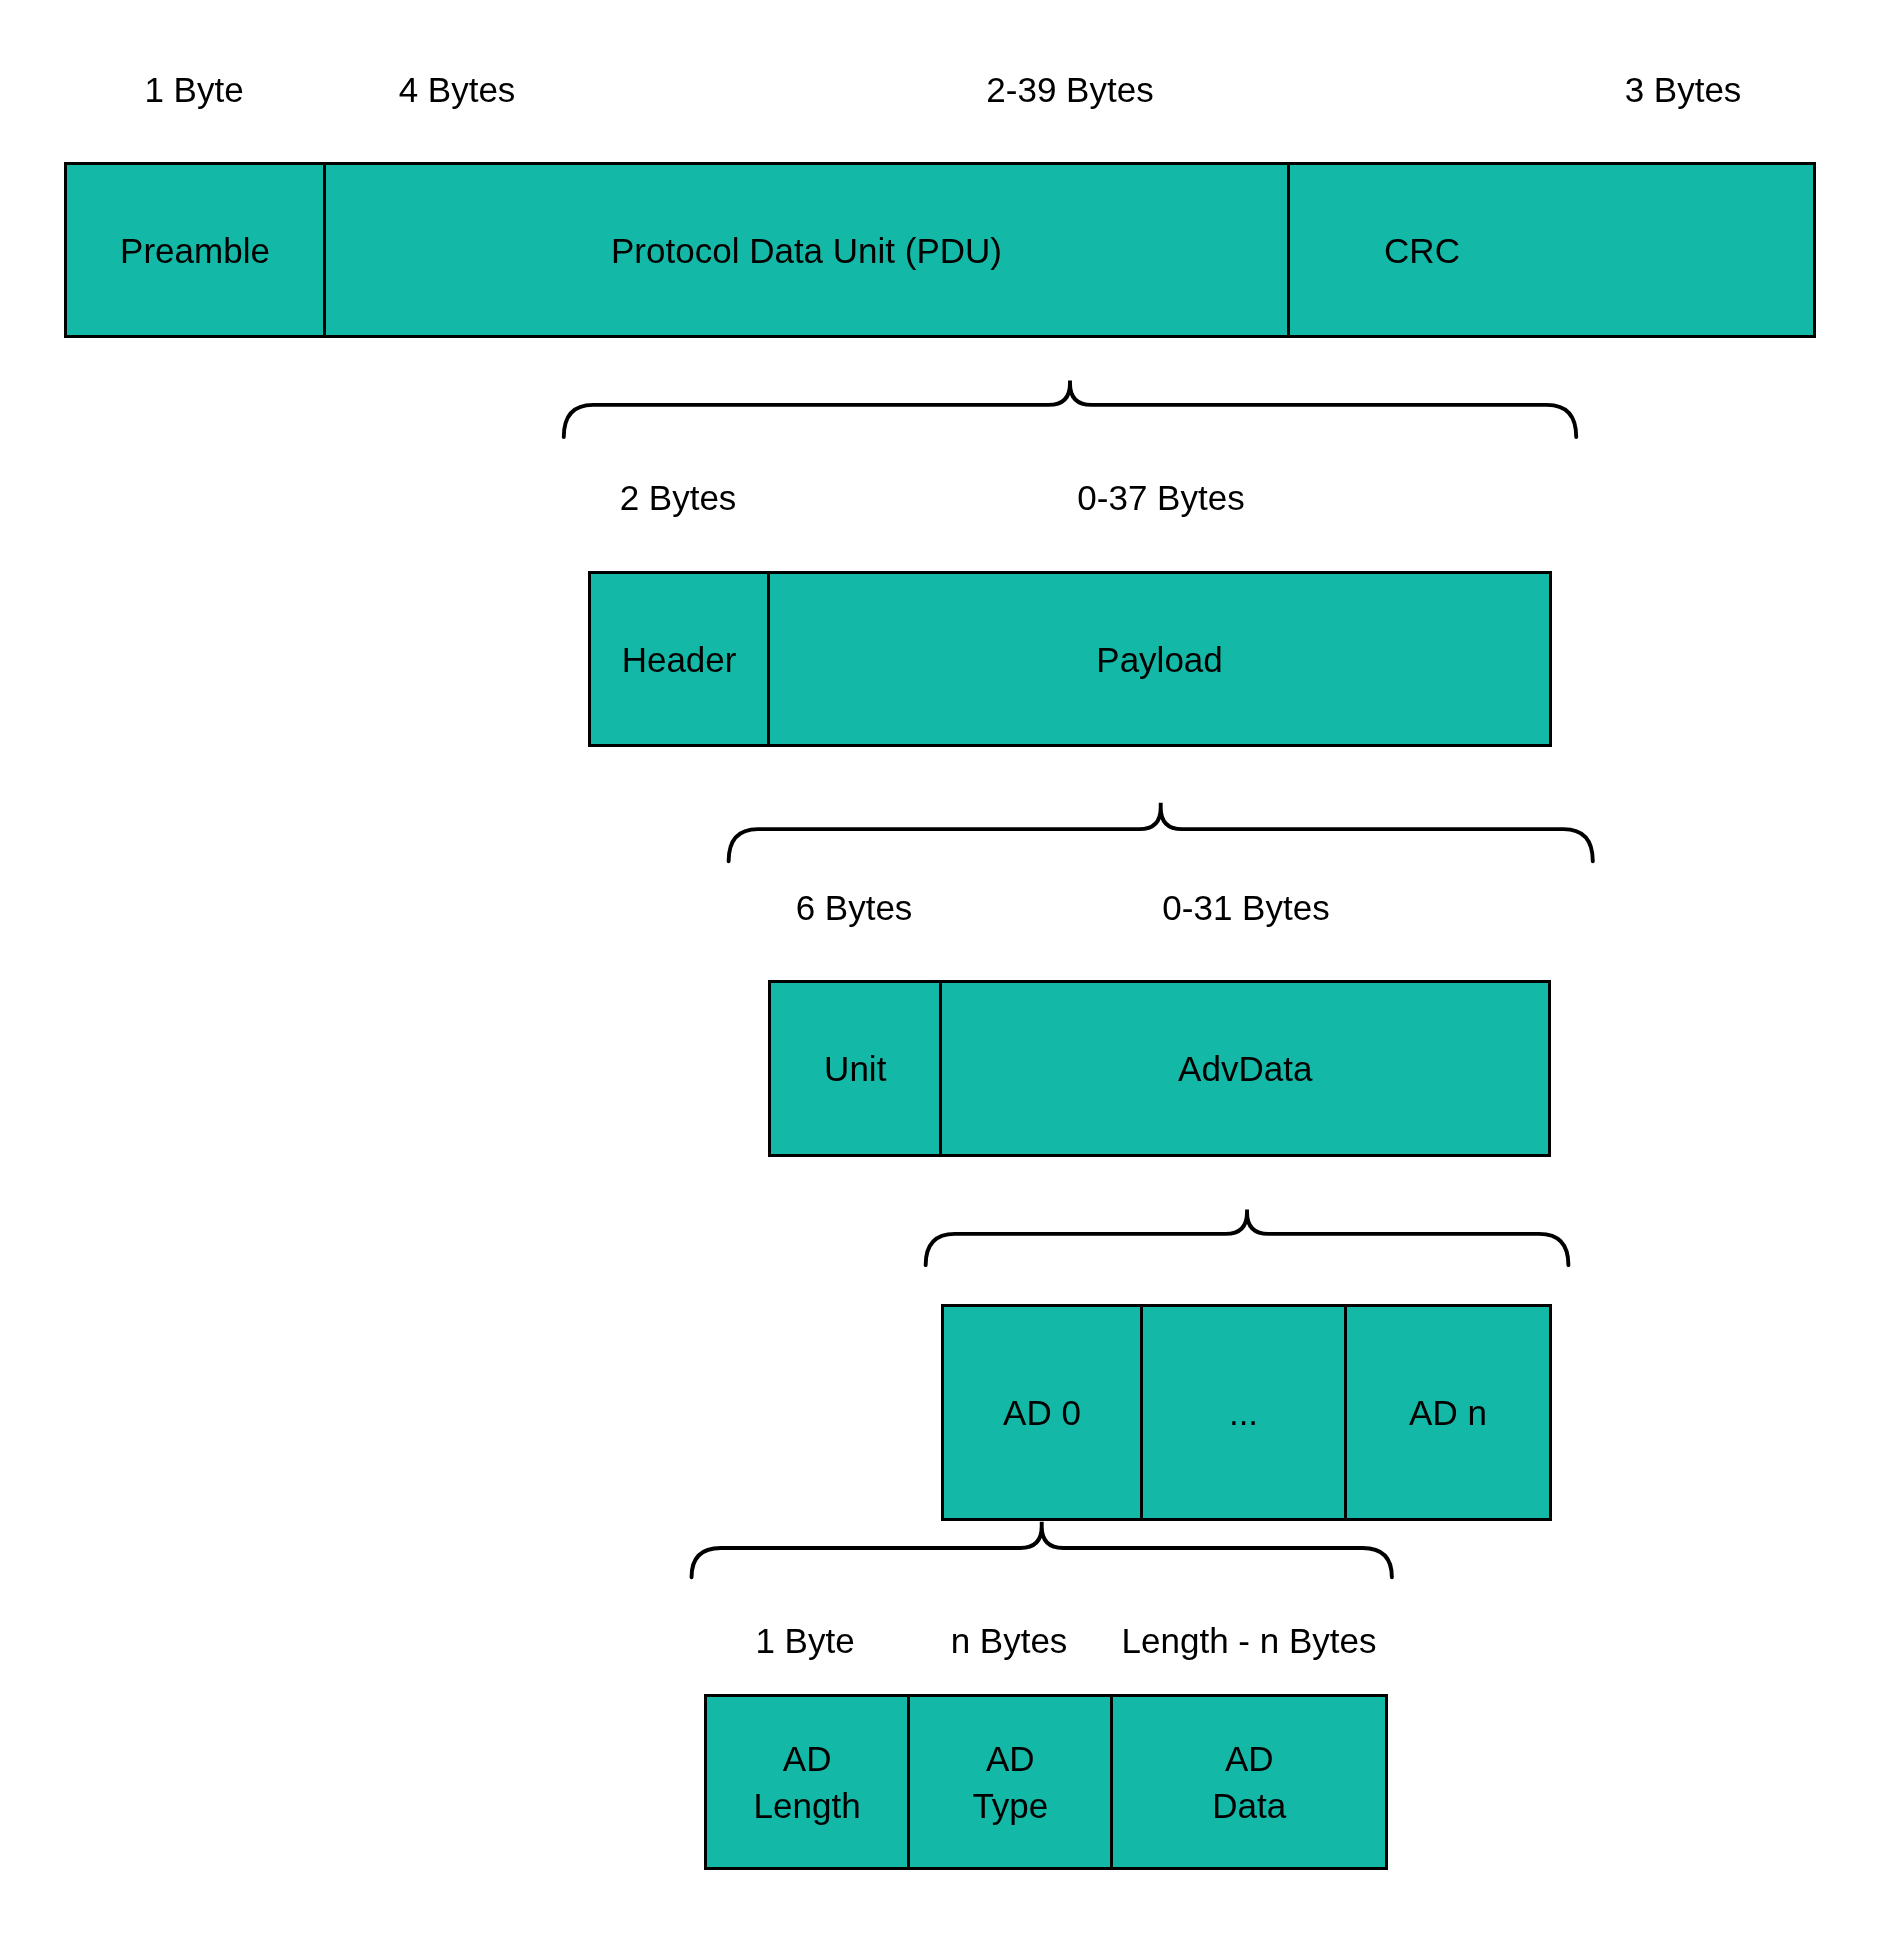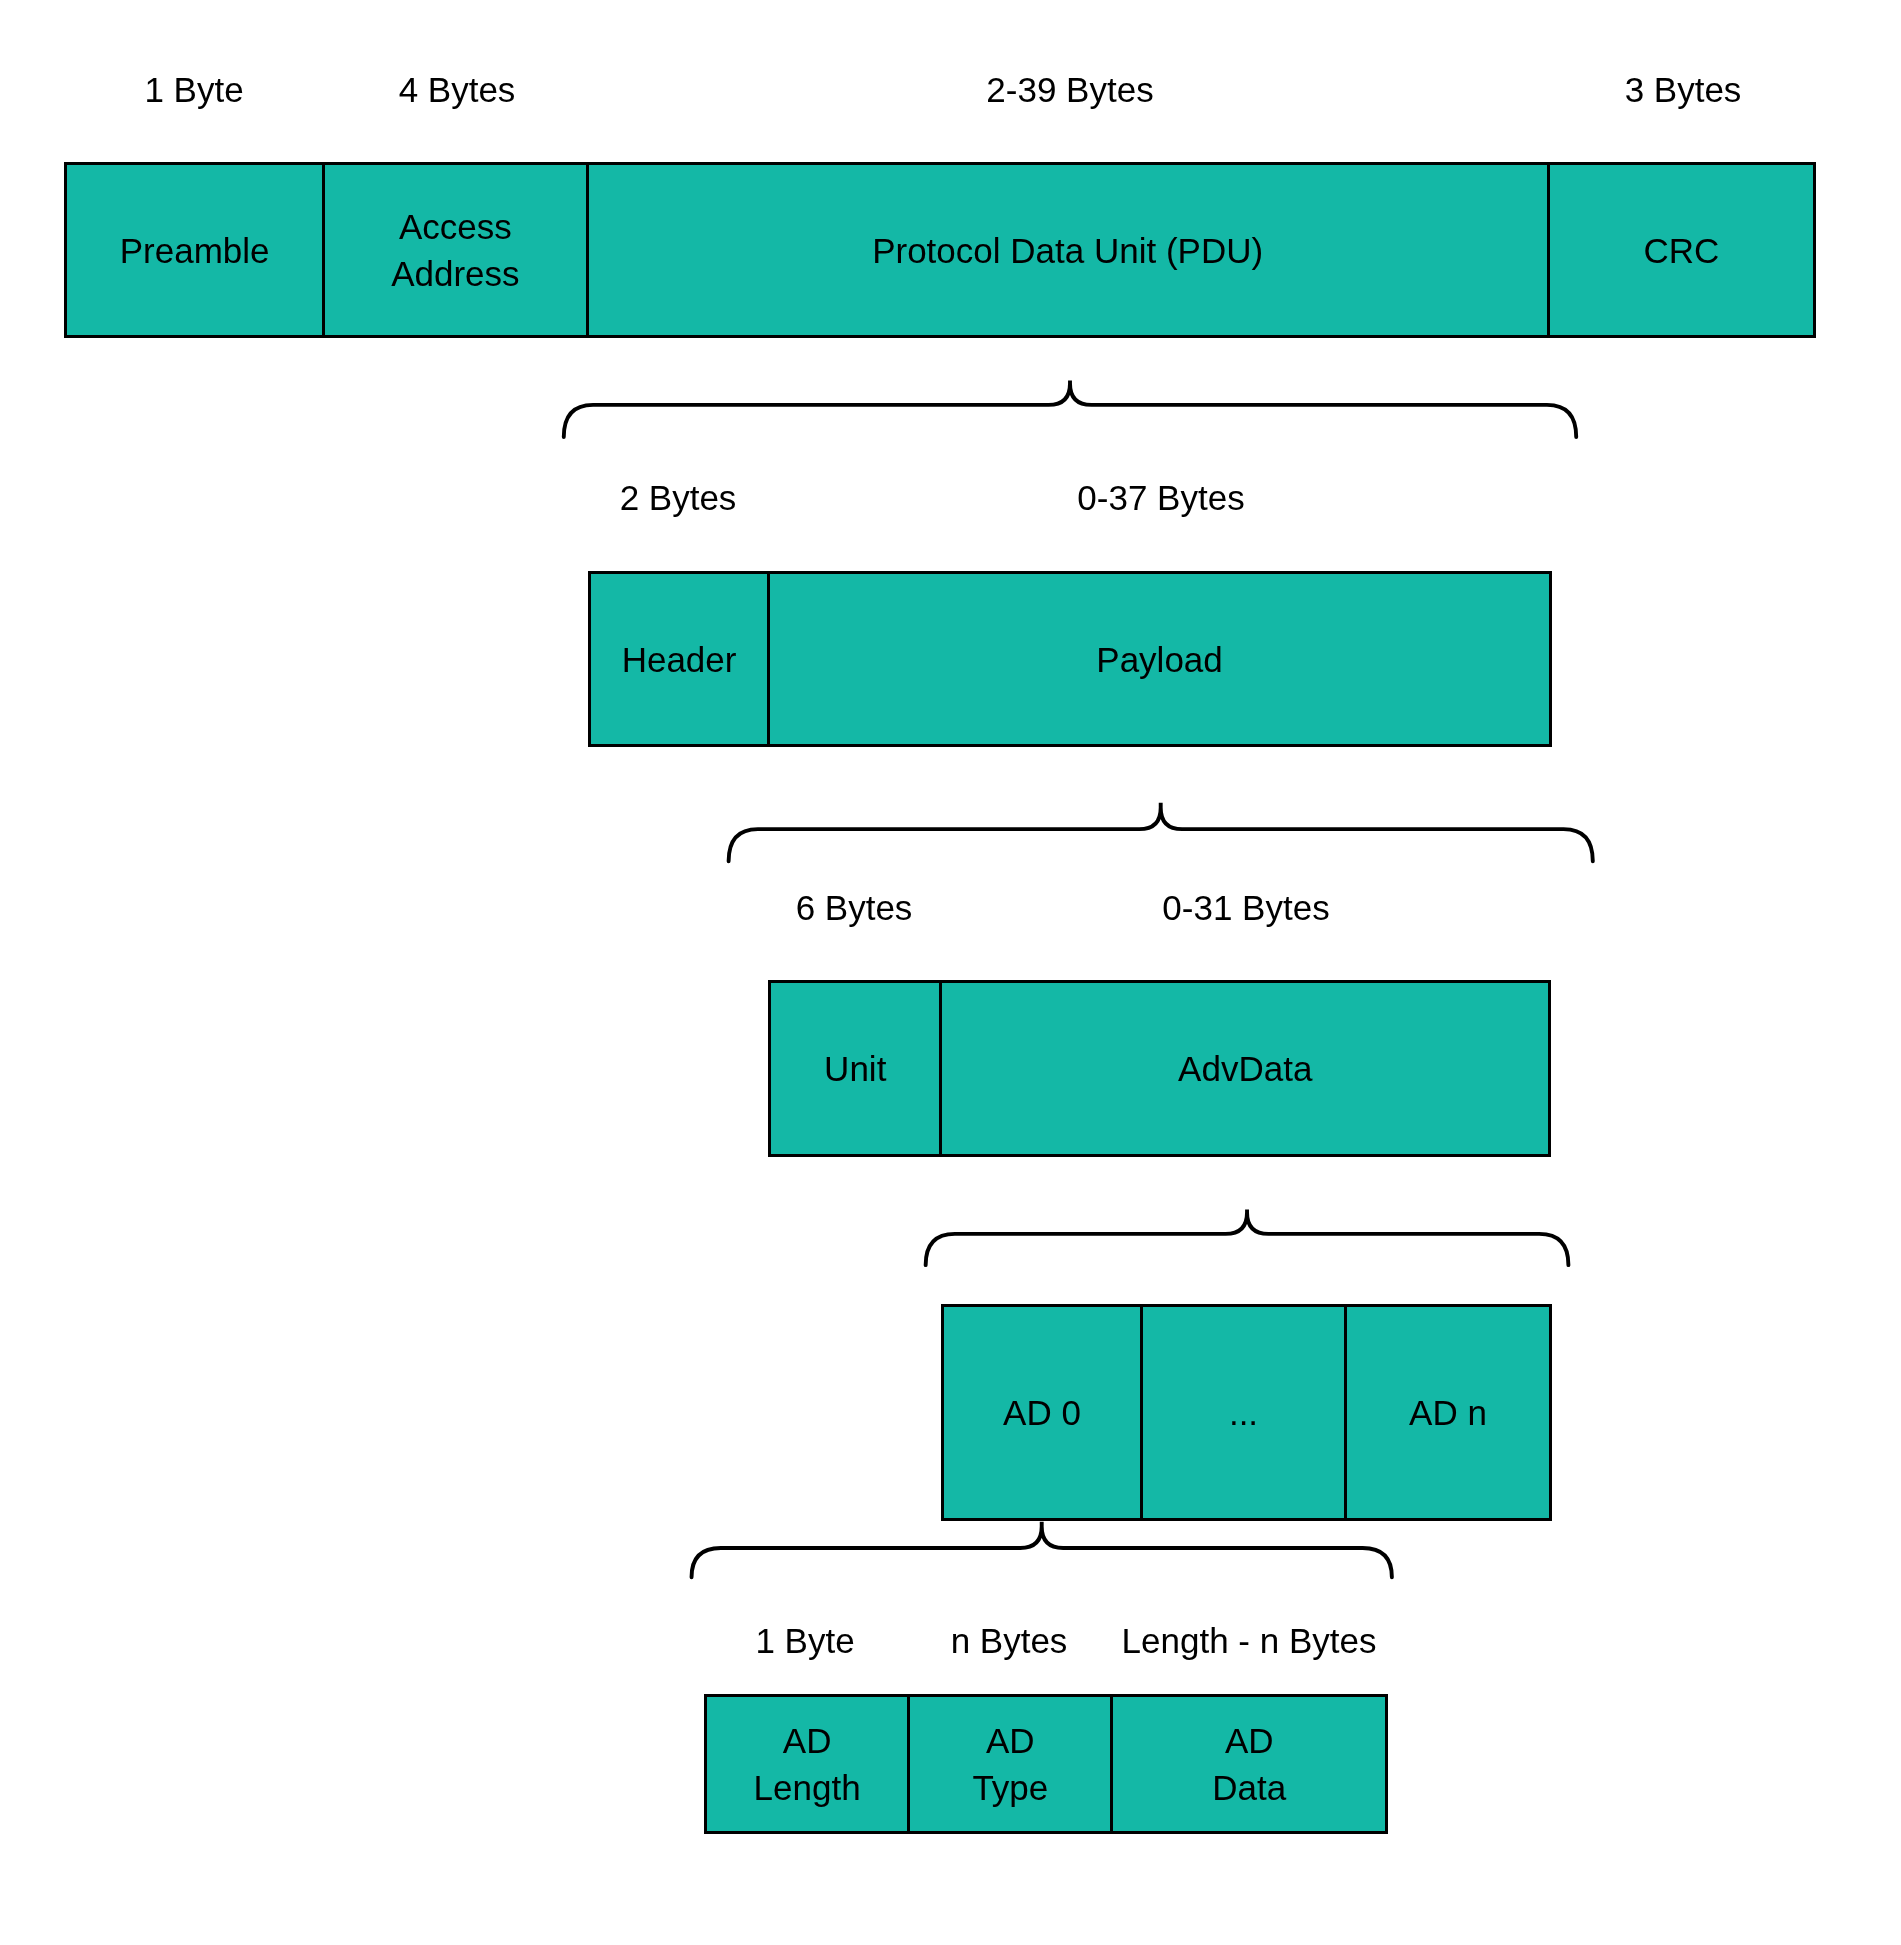--- a/index.html
+++ b/index.html
@@ -45,22 +45,20 @@
 
 <div class="canvas">
 
   <div class="byte-label" style="left:194px;top:66px">1 Byte</div>
   <div class="byte-label" style="left:457px;top:66px">4 Bytes</div>
   <div class="byte-label" style="left:1070px;top:66px">2-39 Bytes</div>
   <div class="byte-label" style="left:1683px;top:66px">3 Bytes</div>
 
   <div class="box-row" style="left:64px;top:162px;width:1752px;height:176px">
     <div class="cell" style="width:259px">Preamble</div>
-    <div class="cell" style="width:264px">Access
-Address</div>
     <div class="cell" style="width:964px">Protocol Data Unit (PDU)</div>
     <div class="cell" style="width:264px">CRC</div>
   </div>
 
   <div class="byte-label" style="left:678px;top:474px">2 Bytes</div>
   <div class="byte-label" style="left:1161px;top:474px">0-37 Bytes</div>
 
   <div class="box-row" style="left:588px;top:571px;width:964px;height:176px">
     <div class="cell" style="width:180px">Header</div>
     <div class="cell" style="width:783px">Payload</div>
@@ -77,21 +75,21 @@
   <div class="box-row" style="left:941px;top:1304px;width:611px;height:217px">
     <div class="cell" style="width:201px">AD 0</div>
     <div class="cell" style="width:206px">...</div>
     <div class="cell" style="width:204px">AD n</div>
   </div>
 
   <div class="byte-label" style="left:805px;top:1617px">1 Byte</div>
   <div class="byte-label" style="left:1009px;top:1617px">n Bytes</div>
   <div class="byte-label" style="left:1249px;top:1617px">Length - n Bytes</div>
 
-  <div class="box-row" style="left:704px;top:1694px;width:684px;height:140px">
+  <div class="box-row" style="left:704px;top:1694px;width:684px;height:176px">
     <div class="cell" style="width:205px">AD
 Length</div>
     <div class="cell" style="width:205px">AD
 Type</div>
     <div class="cell" style="width:274px">AD
 Data</div>
   </div>
 
   <svg class="braces" width="1902" height="1946" viewBox="0 0 1950 1995">
       <path d="M 578 448 Q 578 415 608 415 L 1075 415 Q 1097 415 1097 393 L 1097 390 L 1097 393 Q 1097 415 1119 415 L 1586 415 Q 1616 415 1616 448" fill="none" stroke="#000000" stroke-width="4" stroke-linecap="round"></path>

